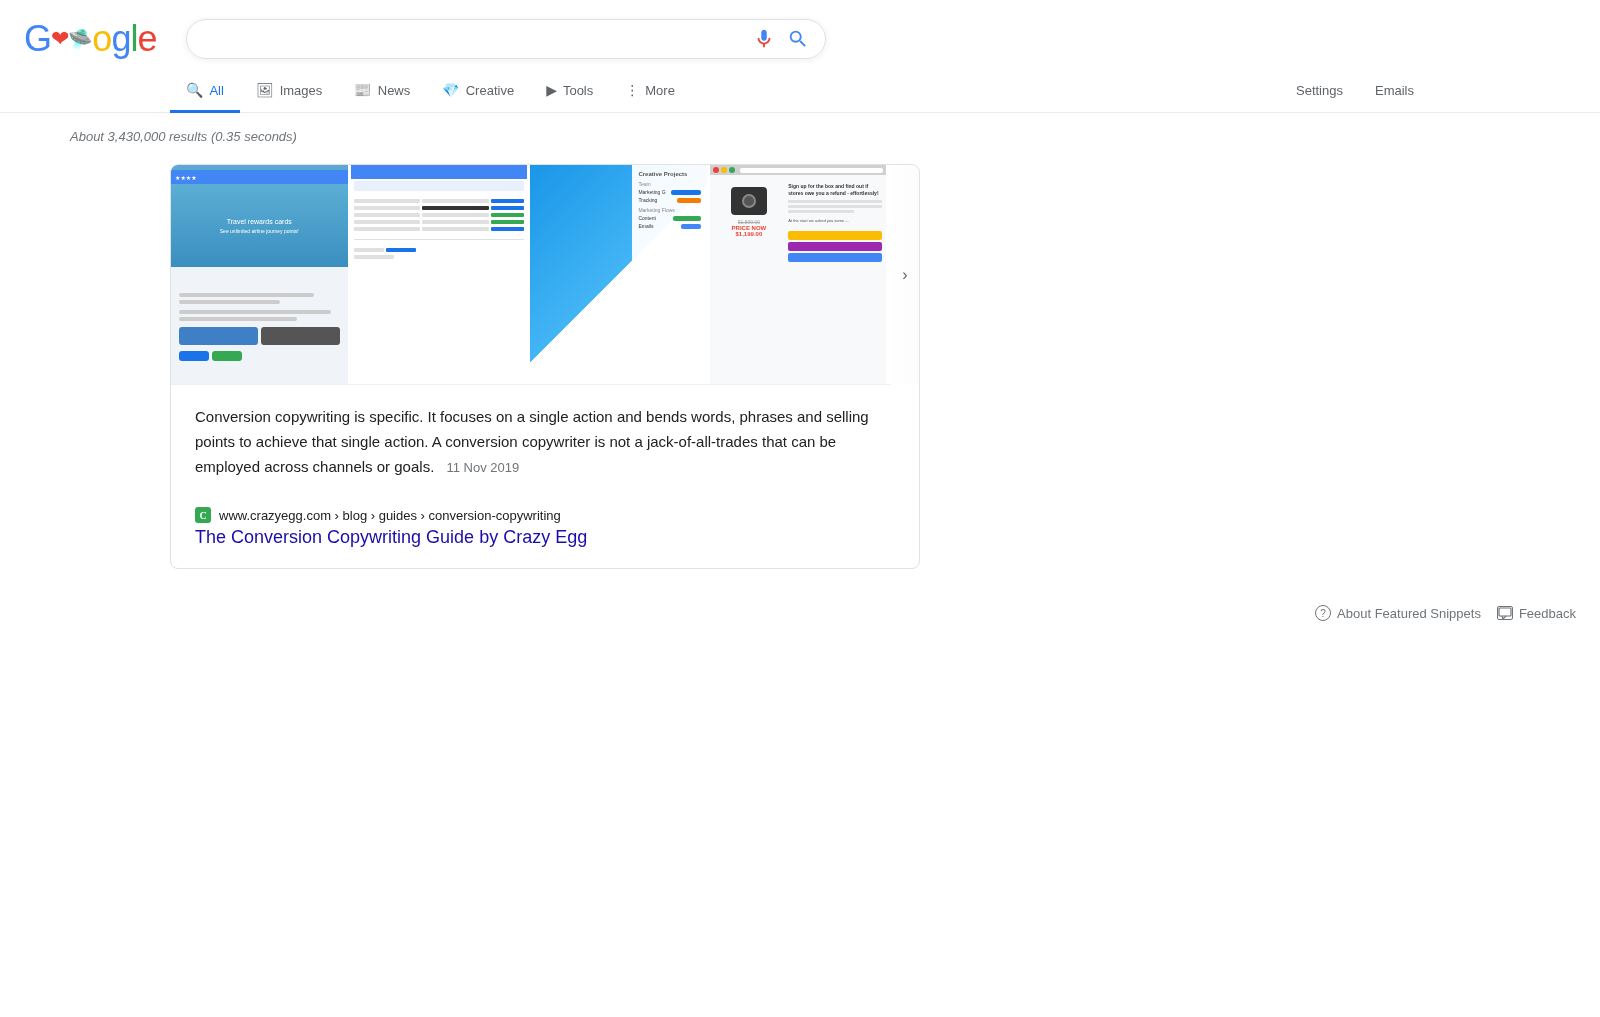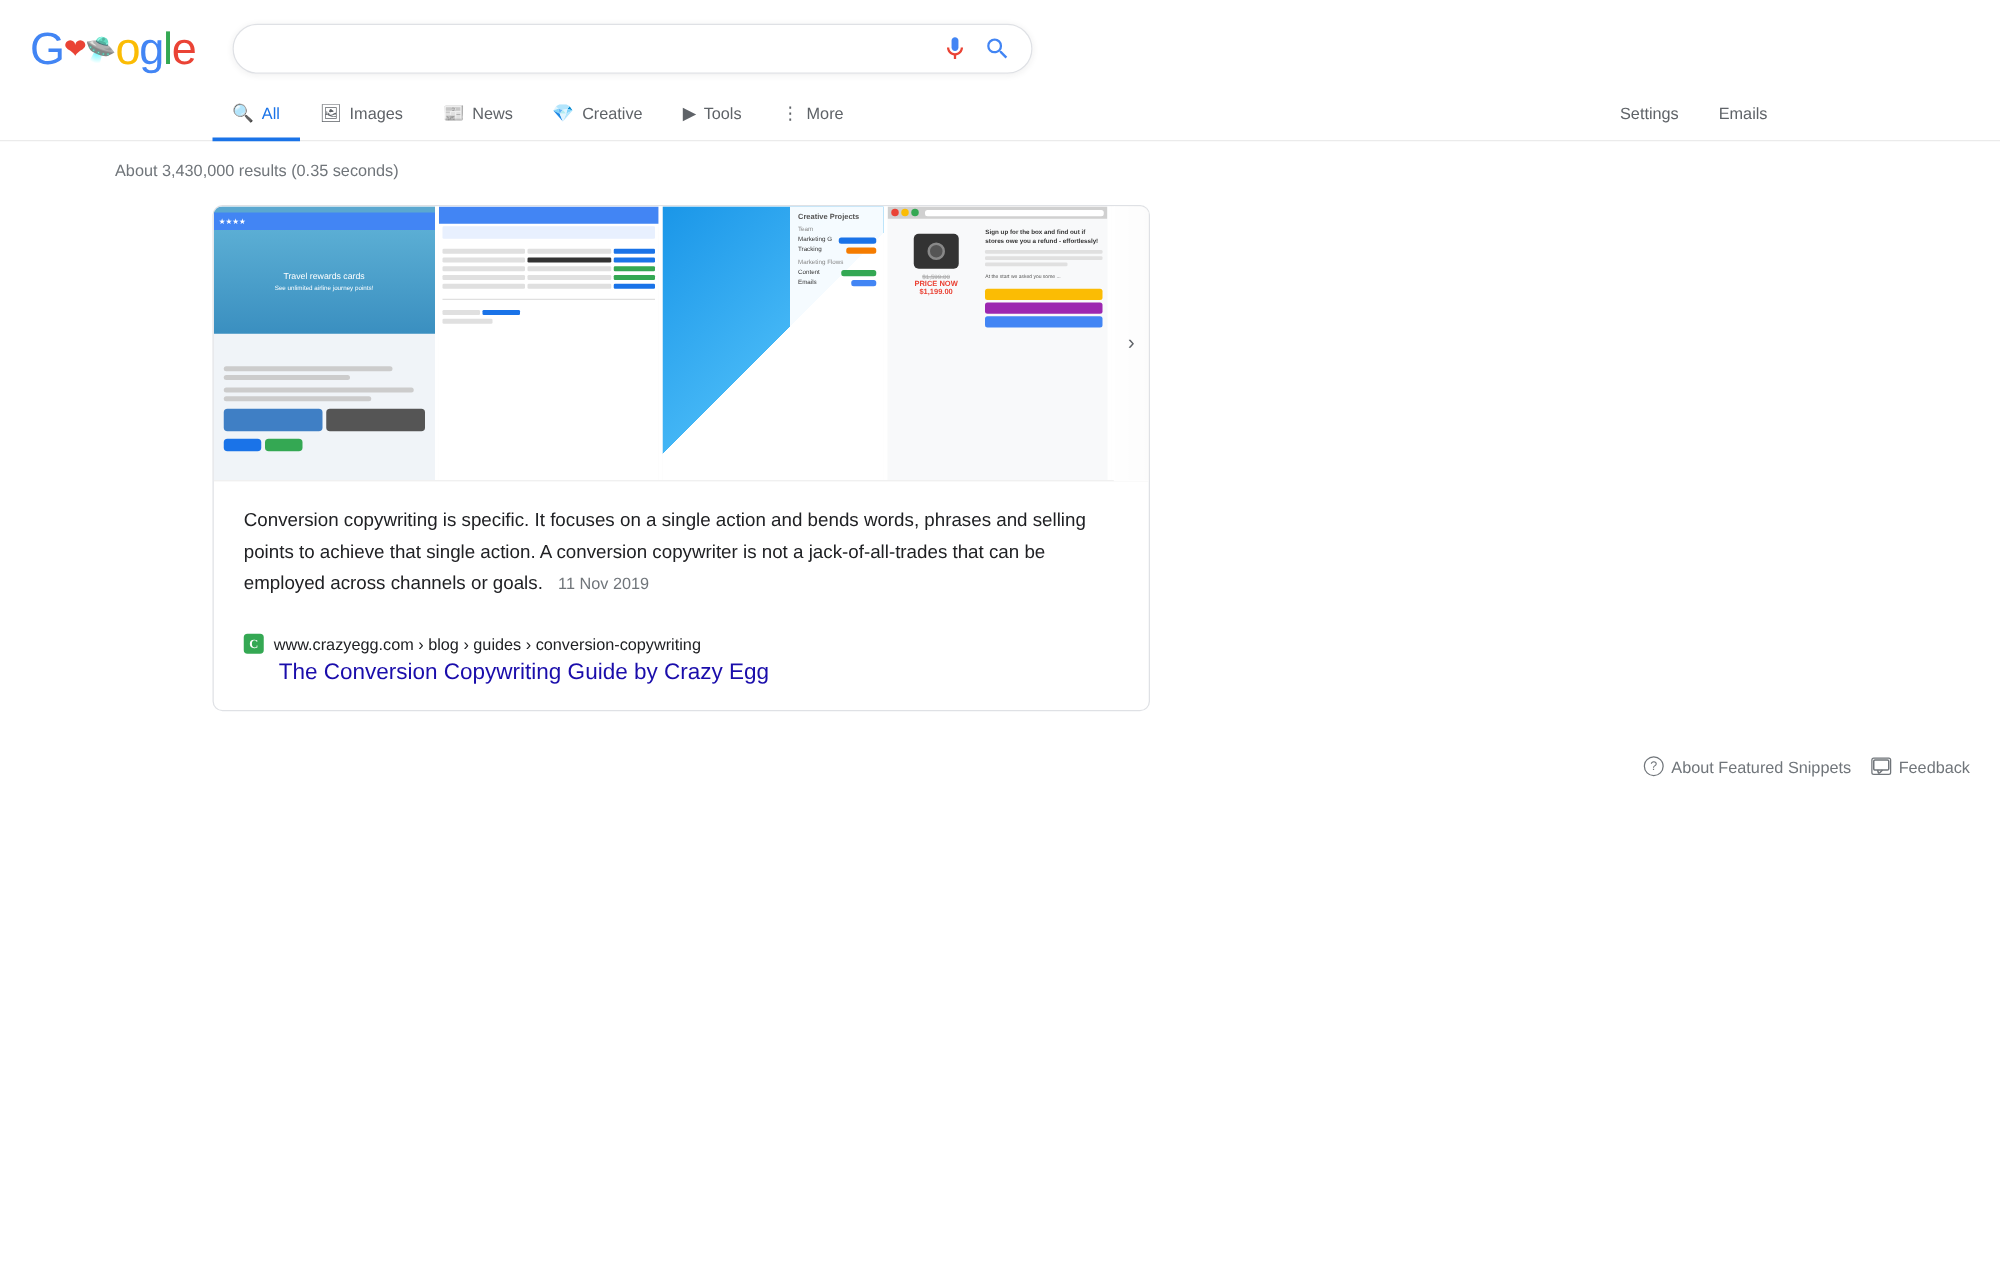--- a/index.html
+++ b/index.html
@@ -107,23 +107,24 @@
       margin-left: auto;
       display: flex;
       gap: 0;
     }
     .nav-settings .nav-tab {
       color: #5f6368;
     }
 
     
     .results-info {
-      padding: 16px 92px 10px;
+      padding: 16px 70px 10px;
       color: #70757a;
       font-size: 13px;
+      font-style: italic;
     }
 
     
     .featured-card {
       margin: 10px 170px 20px;
       border: 1px solid #dfe1e5;
       border-radius: 8px;
       overflow: hidden;
       max-width: 750px;
     }
@@ -243,21 +244,20 @@
     }
     .source-url {
       color: #202124;
       font-size: 13px;
     }
     .source-link {
       color: #1a0dab;
       font-size: 18px;
       text-decoration: none;
       cursor: pointer;
-      margin-left: 28px;
     }
 
     
     .page-footer {
       display: flex;
       justify-content: flex-end;
       align-items: center;
       gap: 16px;
       padding: 16px 24px;
       color: #70757a;

